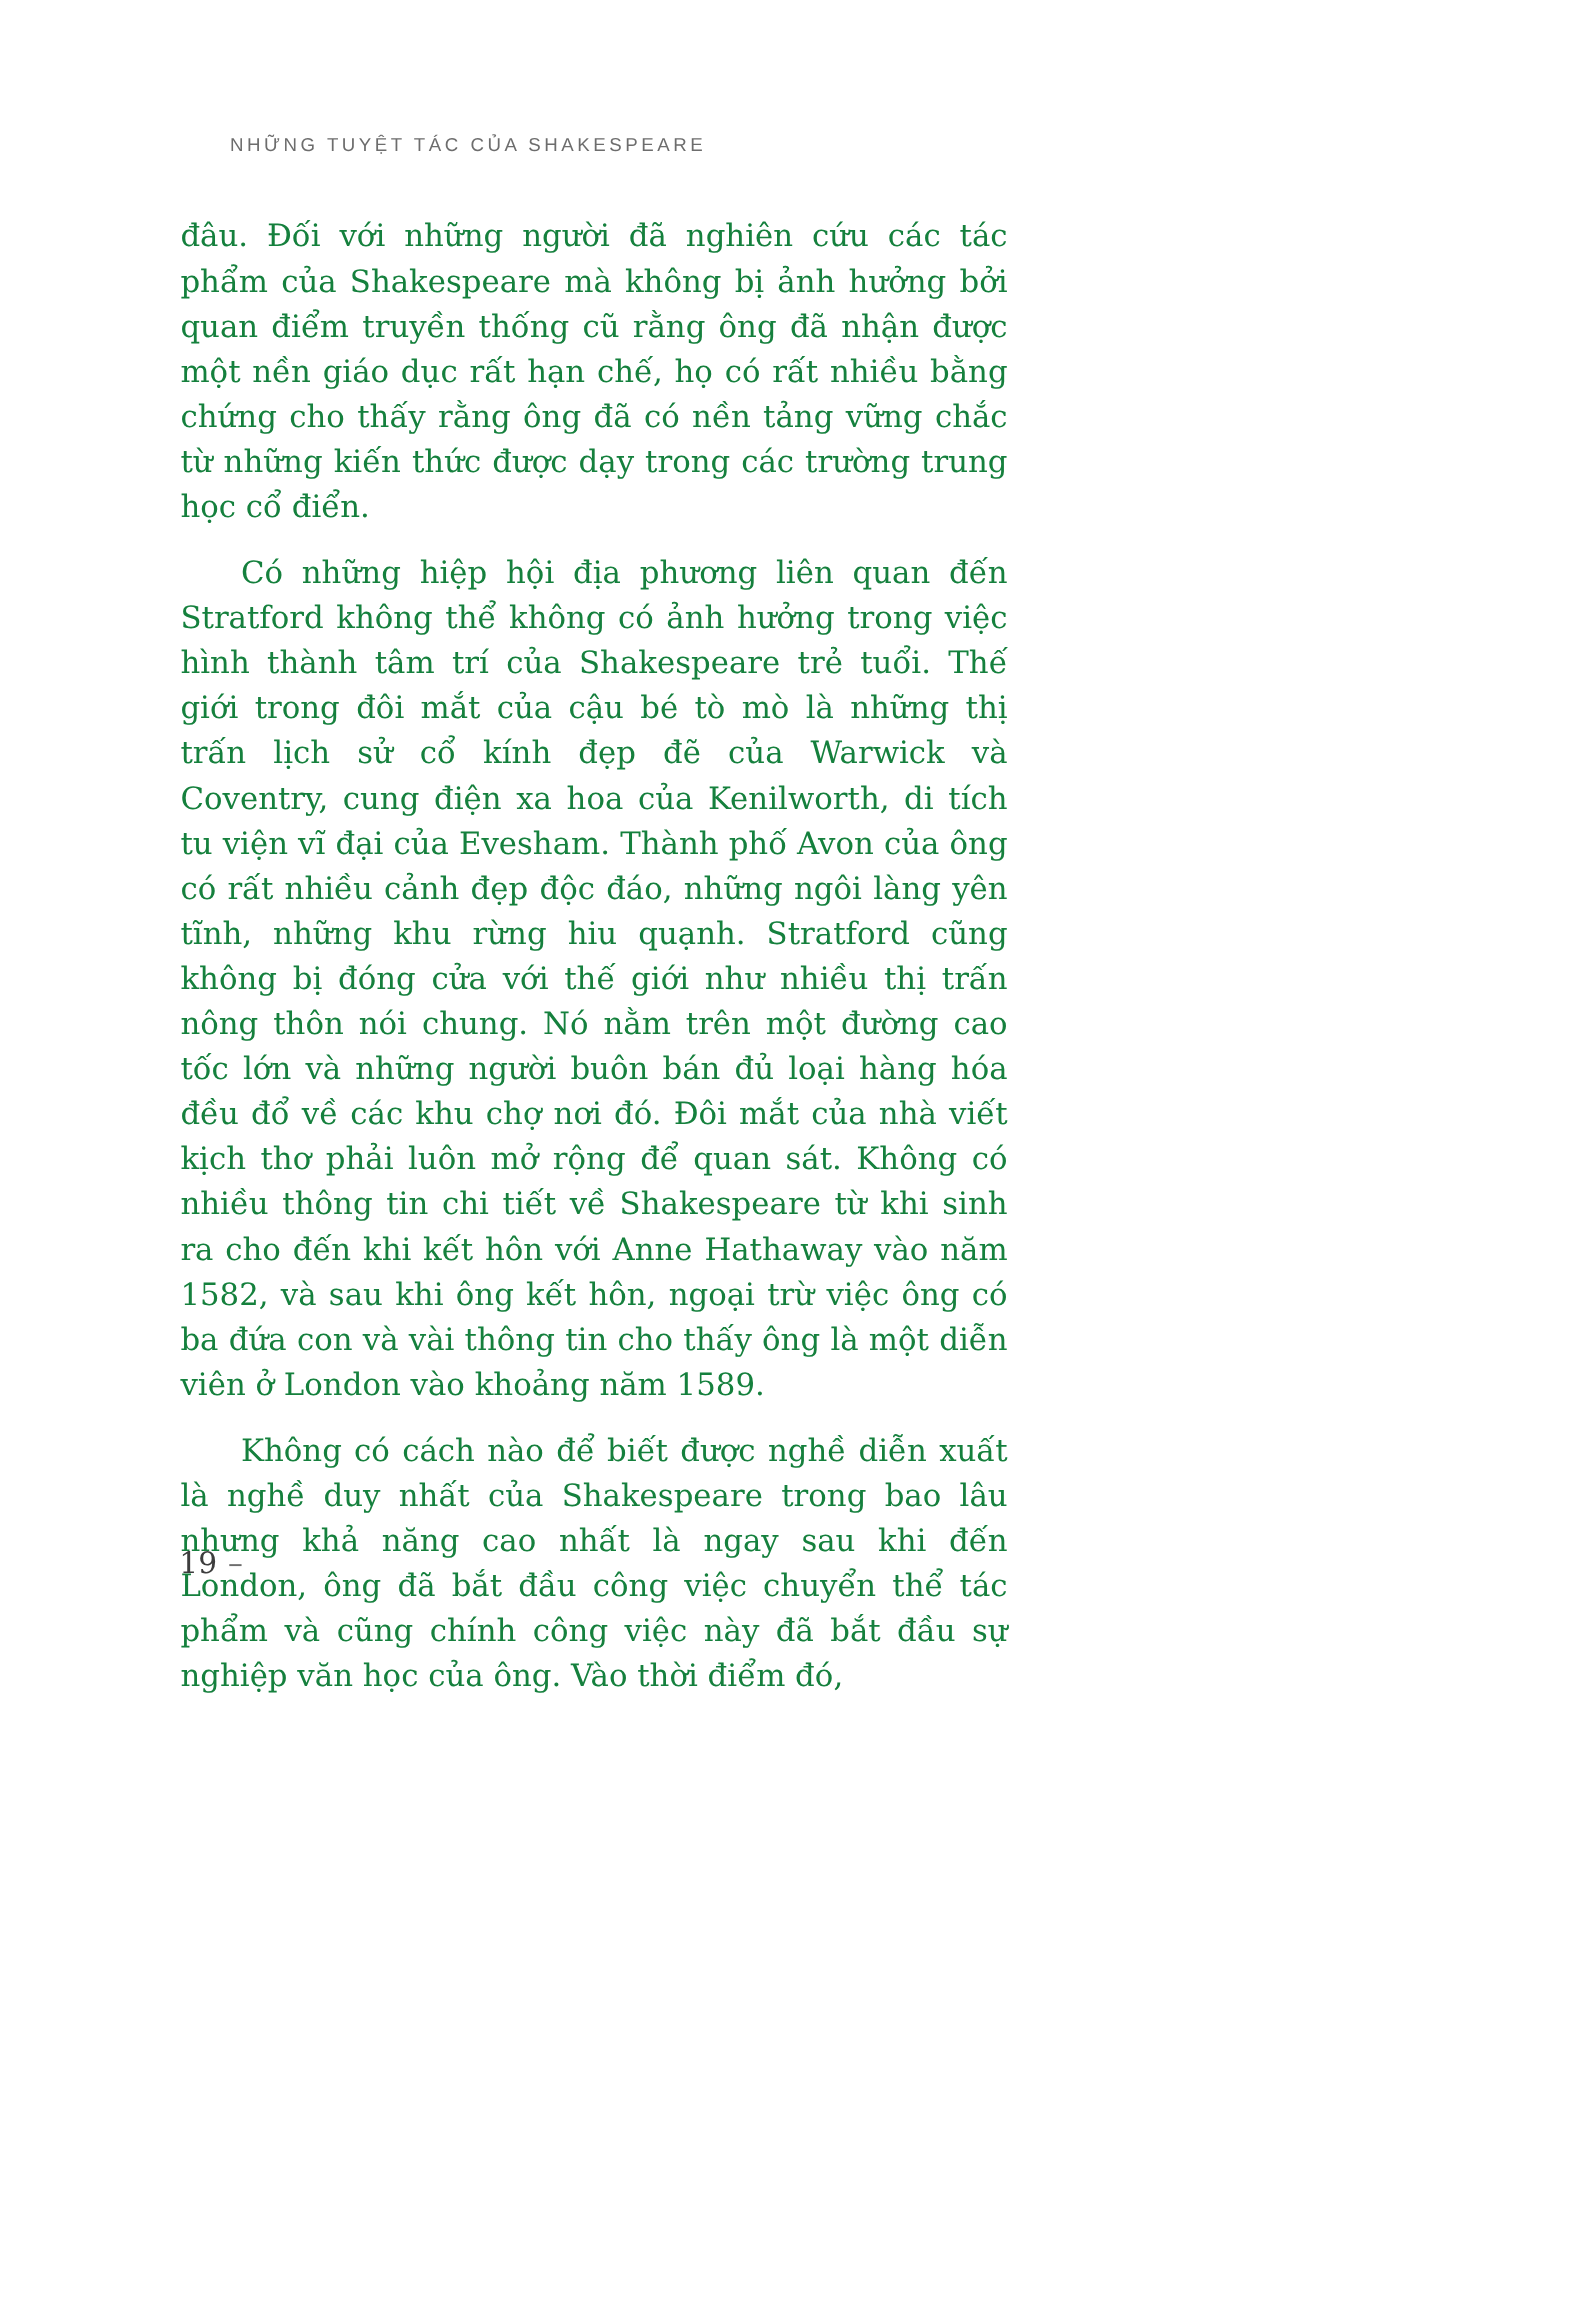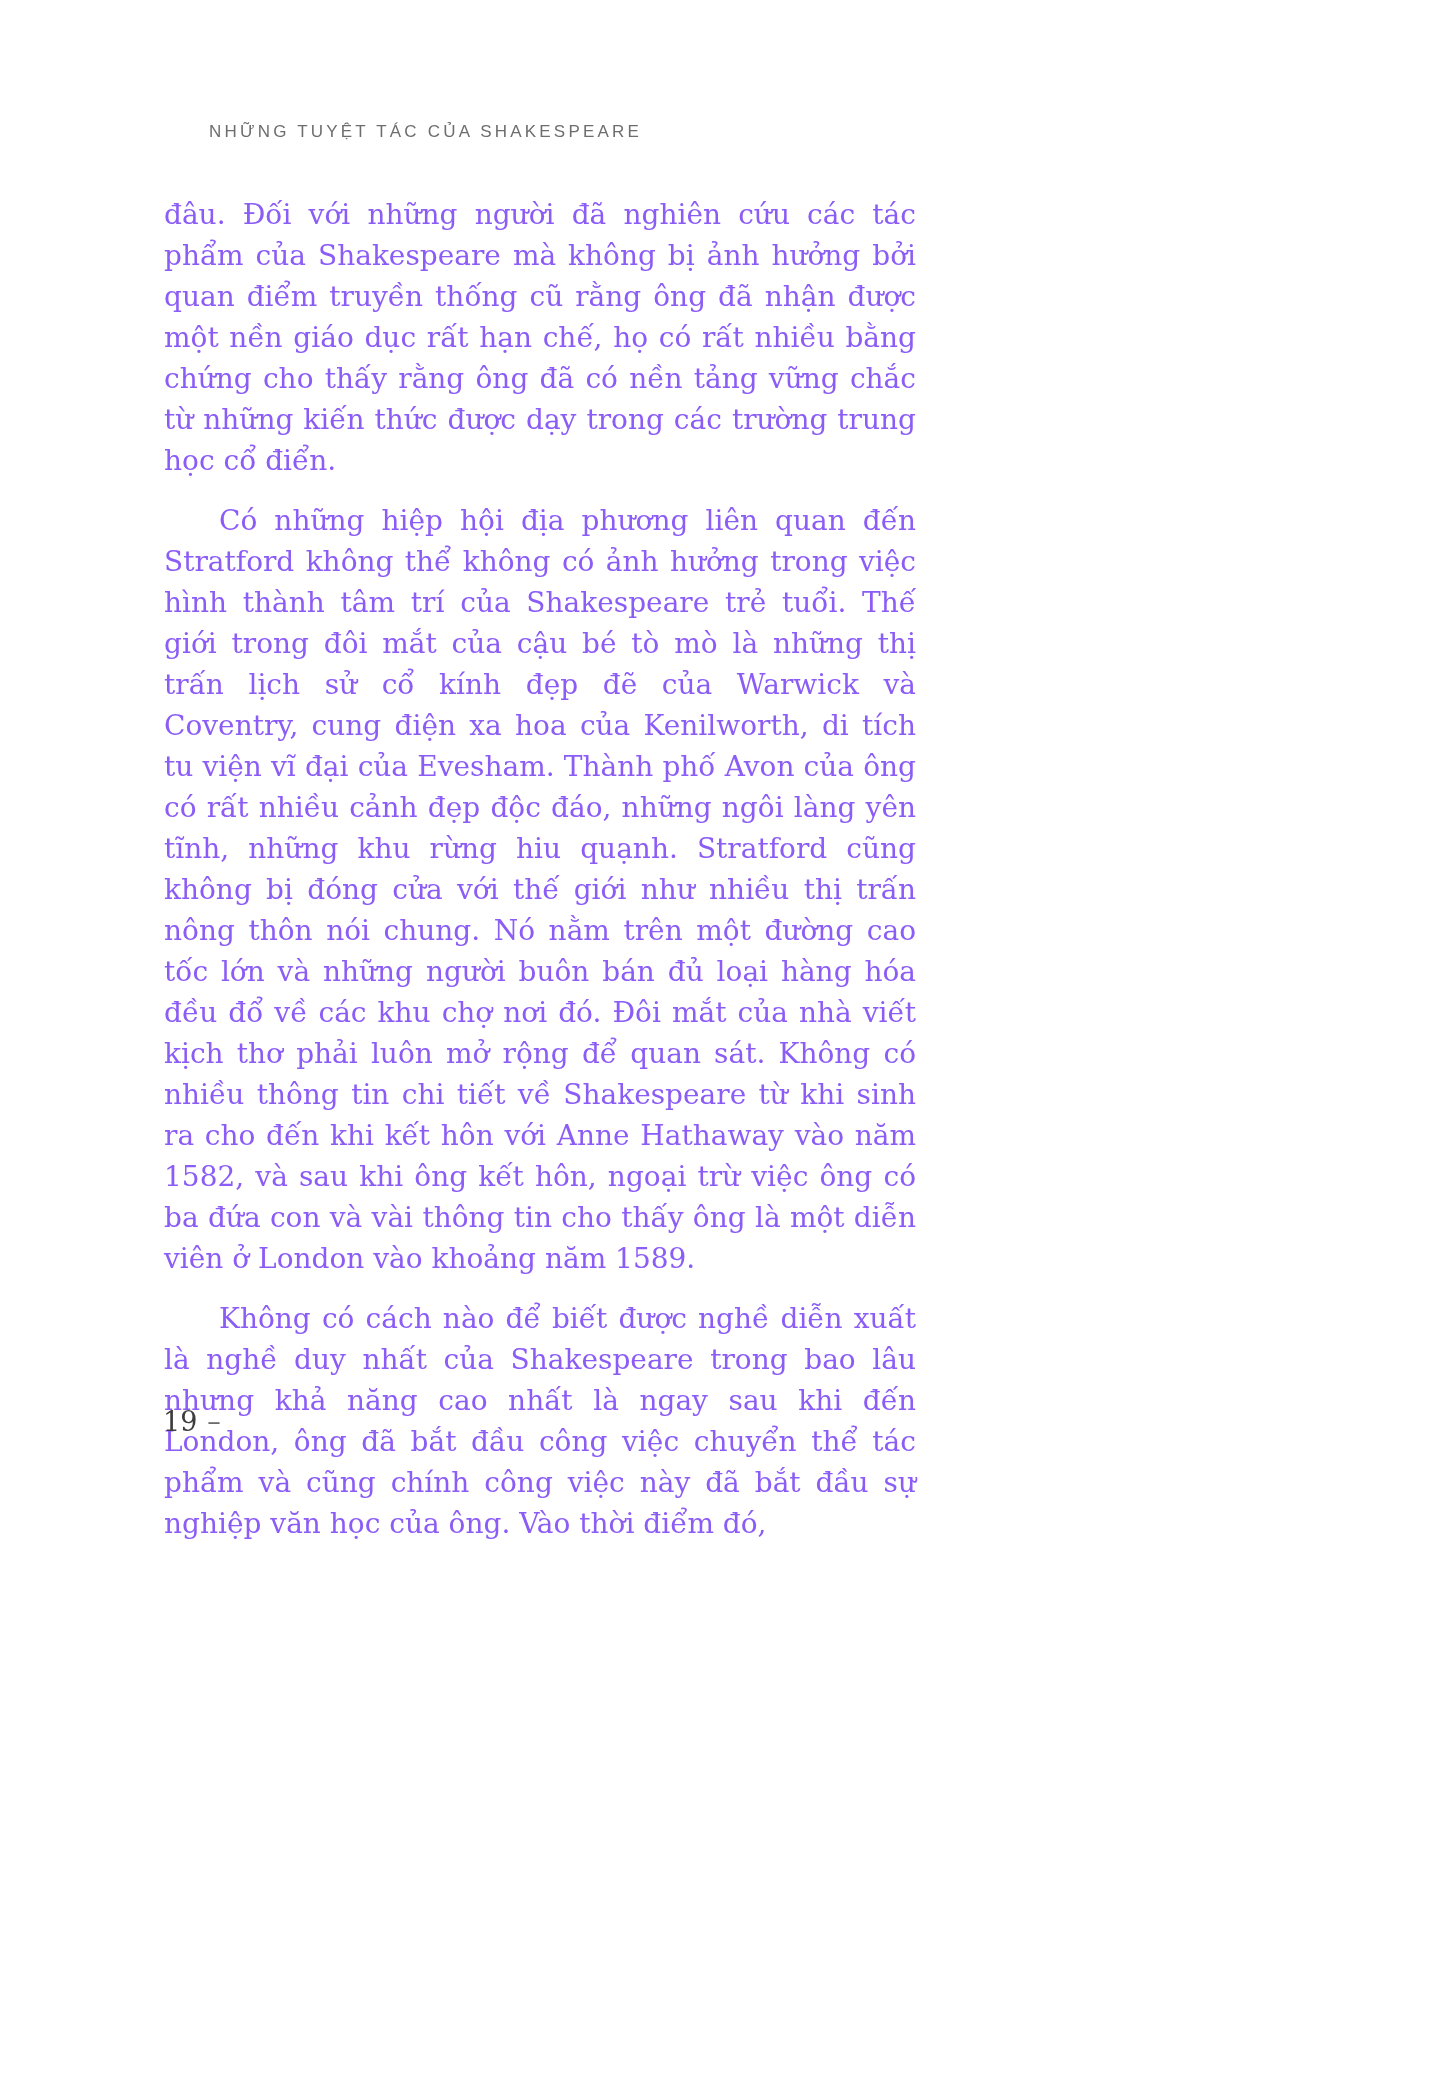--- a/index.html
+++ b/index.html
@@ -29,21 +29,21 @@
       margin-left: 45px;
     }
     .body-text {
       position: absolute;
       left: 164px;
       top: 194px;
       width: 752px;
       font-family: "DejaVu Serif", "Liberation Serif", serif;
       font-size: 28px;
       line-height: 41px;
-      color: #8b5cf6;
+      color: #15803d;
       text-align: justify;
       text-justify: inter-word;
     }
     .body-text p {
       margin: 0 0 19px 0;
       text-indent: 0;
     }
     .body-text p.indent {
       text-indent: 55px;
     }

